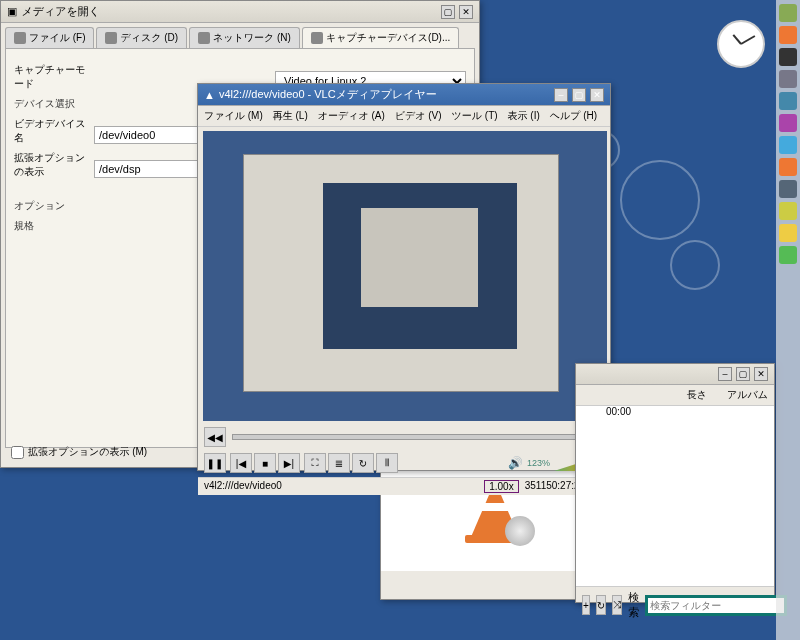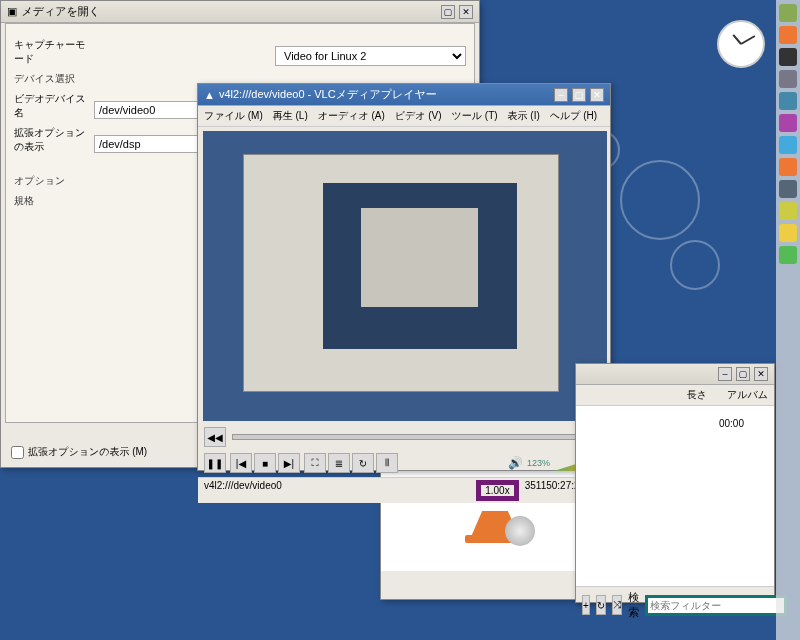--- a/index.html
+++ b/index.html
@@ -107,20 +107,38 @@
 <div class="clock"></div>
 
 <div class="window open-media">
   <div class="titlebar">
     <span>▣</span>
     <span>メディアを開く</span>
     <span class="spacer"></span>
     <span class="btn">▢</span>
     <span class="btn">✕</span>
   </div>
+  <div class="tabs">
+    <div class="tab">
+        <span class="tab-icon"></span>
+        <span>ファイル (F)</span>
+      </div>
+    <div class="tab">
+        <span class="tab-icon"></span>
+        <span>ディスク (D)</span>
+      </div>
+    <div class="tab">
+        <span class="tab-icon"></span>
+        <span>ネットワーク (N)</span>
+      </div>
+    <div class="tab active">
+        <span class="tab-icon"></span>
+        <span>キャプチャーデバイス(D)...</span>
+      </div>
+  </div>
   <div class="panel">
     <div class="row">
       <label>キャプチャーモード</label>
       <span style="flex:1"></span>
       <select style="width:220px">
         <option>Video for Linux 2</option>
       </select>
     </div>
     <div class="section-label">デバイス選択</div>
     <div class="row">
@@ -208,39 +226,39 @@
       <span class="ctrl">⫴</span>
     </div>
     <span class="spacer" style="flex:1"></span>
     <span style="font-size:12px">🔊</span>
     <span style="font-size:9px;color:#487">123%</span>
     <div class="vol"></div>
   </div>
   <div class="status">
     <span>v4l2:///dev/video0</span>
     <span class="spacer"></span>
-    <span style="border:5px solid #701a75;padding:0 4px">1.00x</span>
+    <span style="border:1px solid #701a75;padding:0 4px">1.00x</span>
     <span style="margin-left:6px">351150:27:28/--:--</span>
   </div>
 </div>
 
 <div class="window playlist">
   <div class="titlebar">
     <span class="spacer"></span>
     <span class="btn">–</span>
     <span class="btn">▢</span>
     <span class="btn">✕</span>
   </div>
   <div class="playlist-head">
     <span style="flex:1"></span>
     <span>長さ</span>
     <span>アルバム</span>
   </div>
   <div class="playlist-body">
-    <div style="text-align:right;padding:12px 30px;font-size:10px">00:00</div>
+    <div style="text-align:left;padding:0 30px;font-size:10px">00:00</div>
   </div>
   <div class="playlist-foot">
     <span class="ctrl">+</span>
     <span class="ctrl">↻</span>
     <span class="ctrl">⤨</span>
     <span>検索</span>
     <input class="search" placeholder="検索フィルター" style="">
   </div>
 </div>
 

